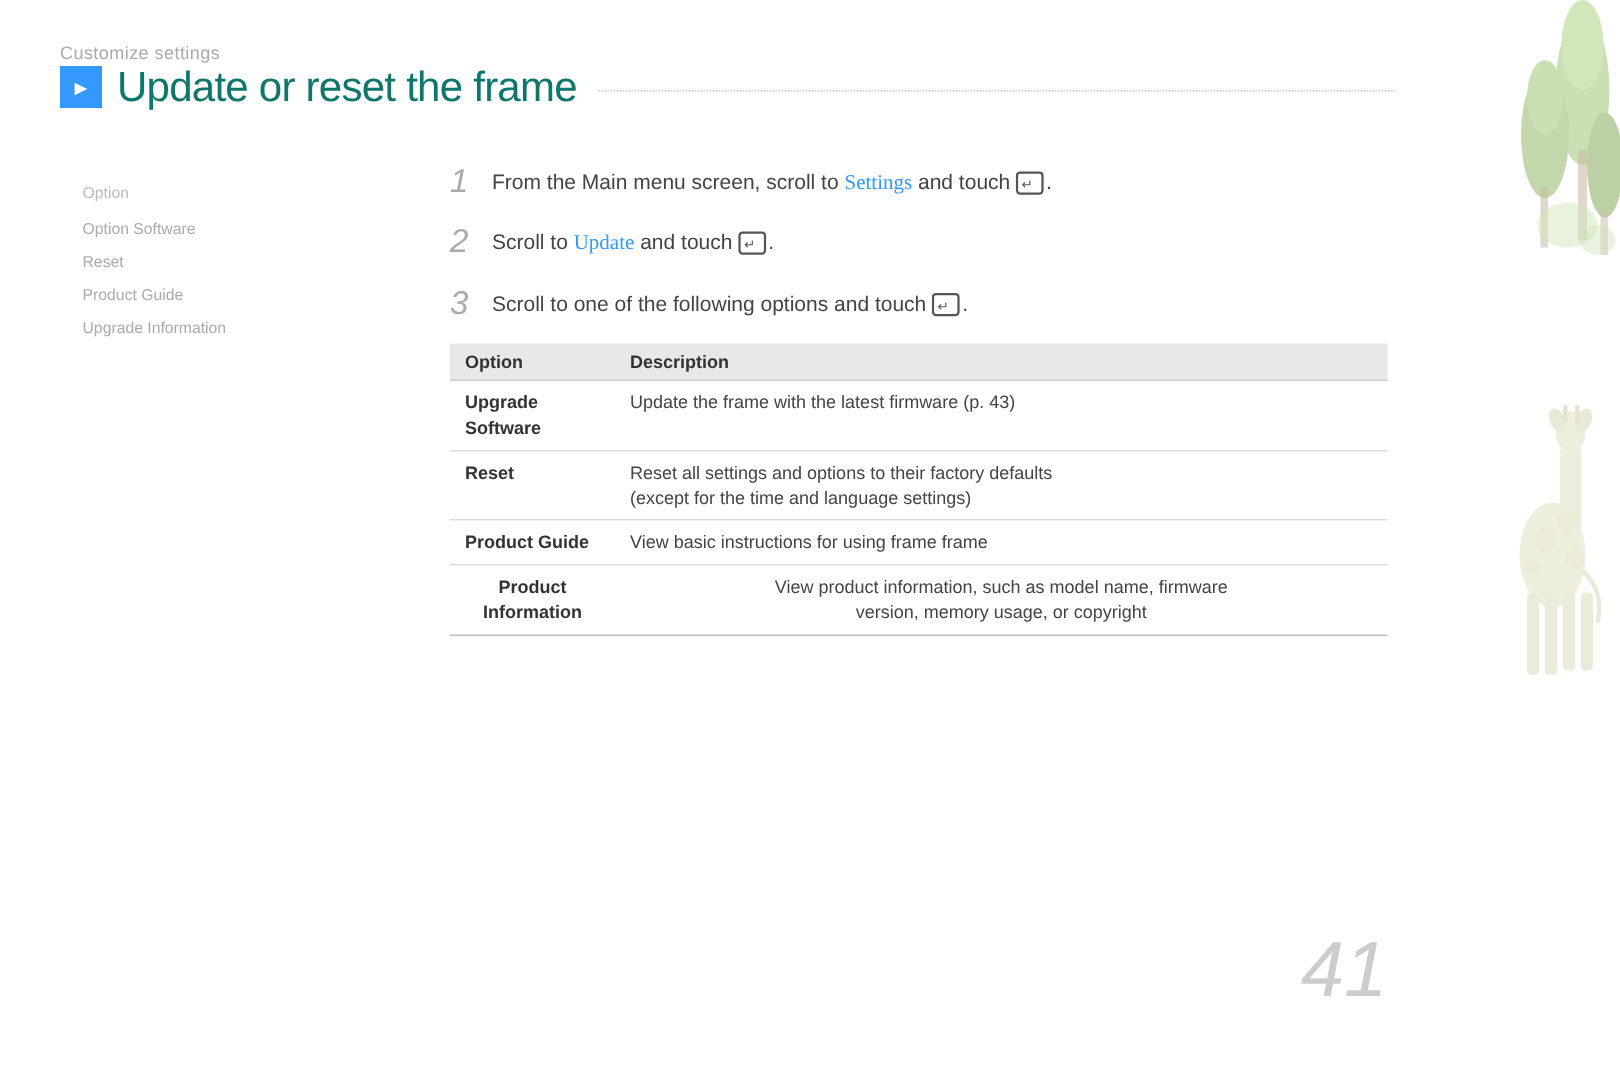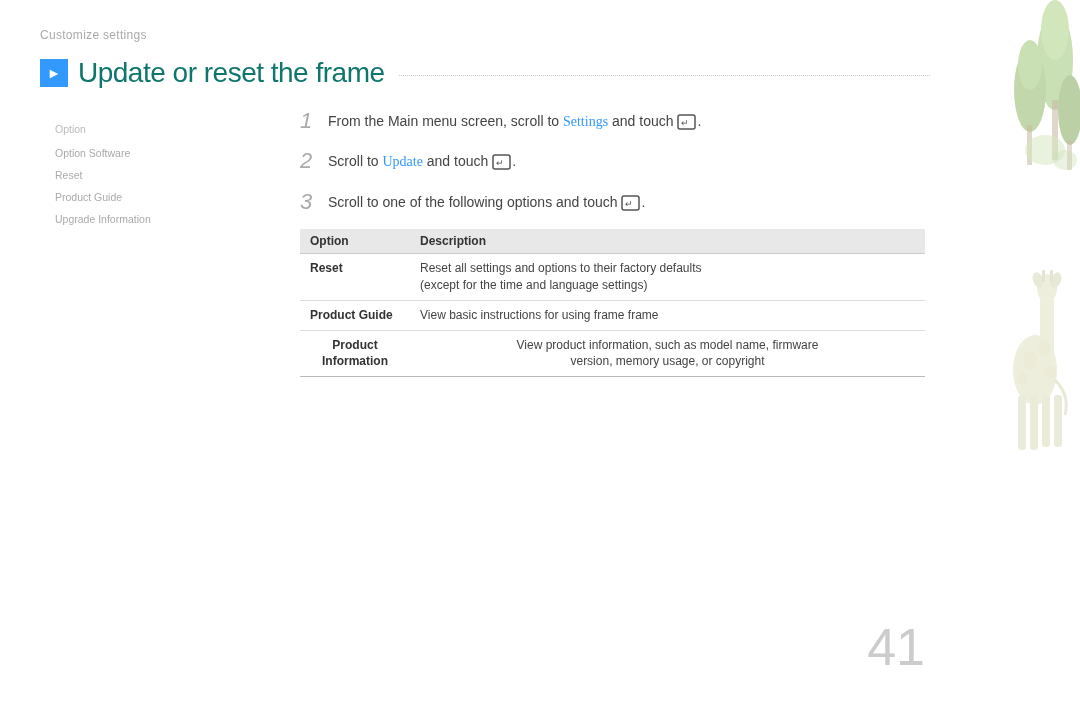--- a/index.html
+++ b/index.html
@@ -24,21 +24,21 @@
     .header {
       position: absolute;
       top: 28px;
       left: 40px;
       right: 150px;
     }
 
     .customize-label {
       font-size: 12px;
       color: #aaaaaa;
-      margin-bottom: 15px;
+      margin-bottom: 0;
       letter-spacing: 0.3px;
     }
 
     .title-row {
       display: flex;
       align-items: center;
       gap: 0;
     }
 
     .title-icon {
@@ -177,20 +177,21 @@
       text-align: center;
     }
 
     
     .page-number {
       position: absolute;
       bottom: 35px;
       right: 155px;
       font-size: 52px;
       color: #cccccc;
+      font-style: italic;
       font-weight: 300;
       text-align: right;
     }
 
     
     .decoration-svg {
       position: absolute;
       right: 0;
       top: 0;
       width: 140px;
@@ -310,20 +311,24 @@
 
     <table class="options-table">
       <thead>
         <tr>
           <th>Option</th>
           <th>Description</th>
         </tr>
       </thead>
       <tbody>
         <tr>
+          <td>Upgrade<br>Software</td>
+          <td>Update the frame with the latest firmware (p. 43)</td>
+        </tr>
+        <tr>
           <td>Reset</td>
           <td>Reset all settings and options to their factory defaults<br>(except for the time and language settings)</td>
         </tr>
         <tr>
           <td>Product Guide</td>
           <td>View basic instructions for using frame frame</td>
         </tr>
         <tr>
           <td>Product<br>Information</td>
           <td>View product information, such as model name, firmware<br>version, memory usage, or copyright</td>

